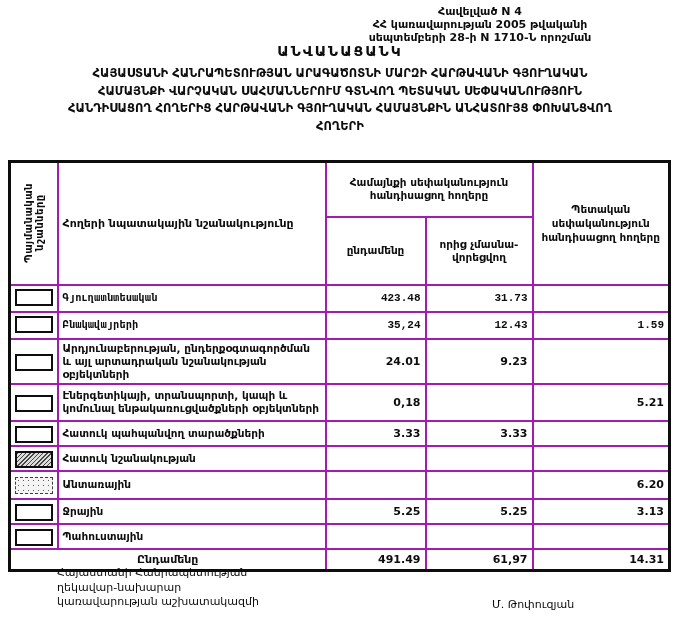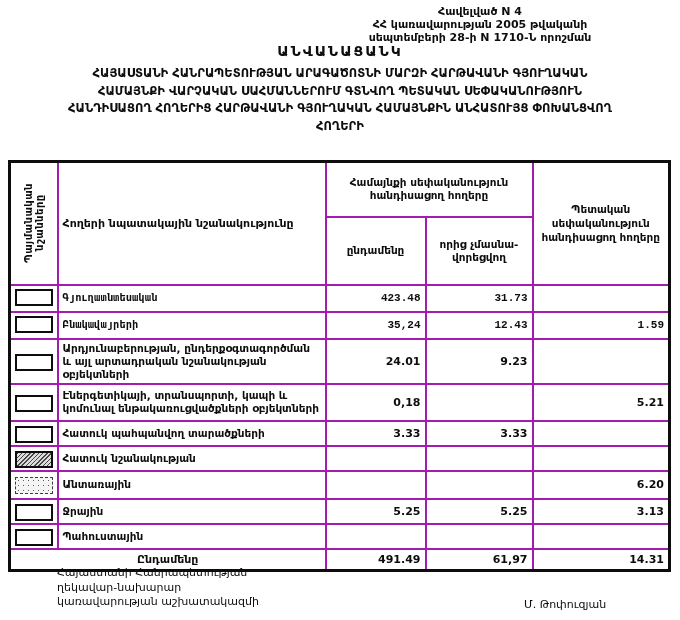--- a/index.html
+++ b/index.html
@@ -60,21 +60,21 @@
   .num { text-align:right; font-size:11px;border-radius:6px; }
   tr.r27 { height:27px;font-family:Liberation Mono, monospace; } tr.r38 { height:38px; } tr.r37 { height:37px; }
   tr.r25 { height:16px; } tr.r28 { height:28px; } tr.r22 { height:22px; }
   .total-label { text-align:center; font-size:11px; }
   .footer-left {
     position:absolute; top:566px; left:57px;
     font-size:11px; line-height:14.5px; font-weight:normal;
   }
   .signature {
     position:absolute; top:598px; left:492px;
-    font-size:11px; font-weight:normal;margin-left:32px;
+    font-size:11px; font-weight:normal;
   }
 </style>
 </head>
 <body>
 
 <div class="appendix">
   <div>Հավելված N 4</div>
   <div>ՀՀ կառավարության 2005 թվականի</div>
   <div>սեպտեմբերի 28-ի N 1710-Ն որոշման</div>
 </div>

